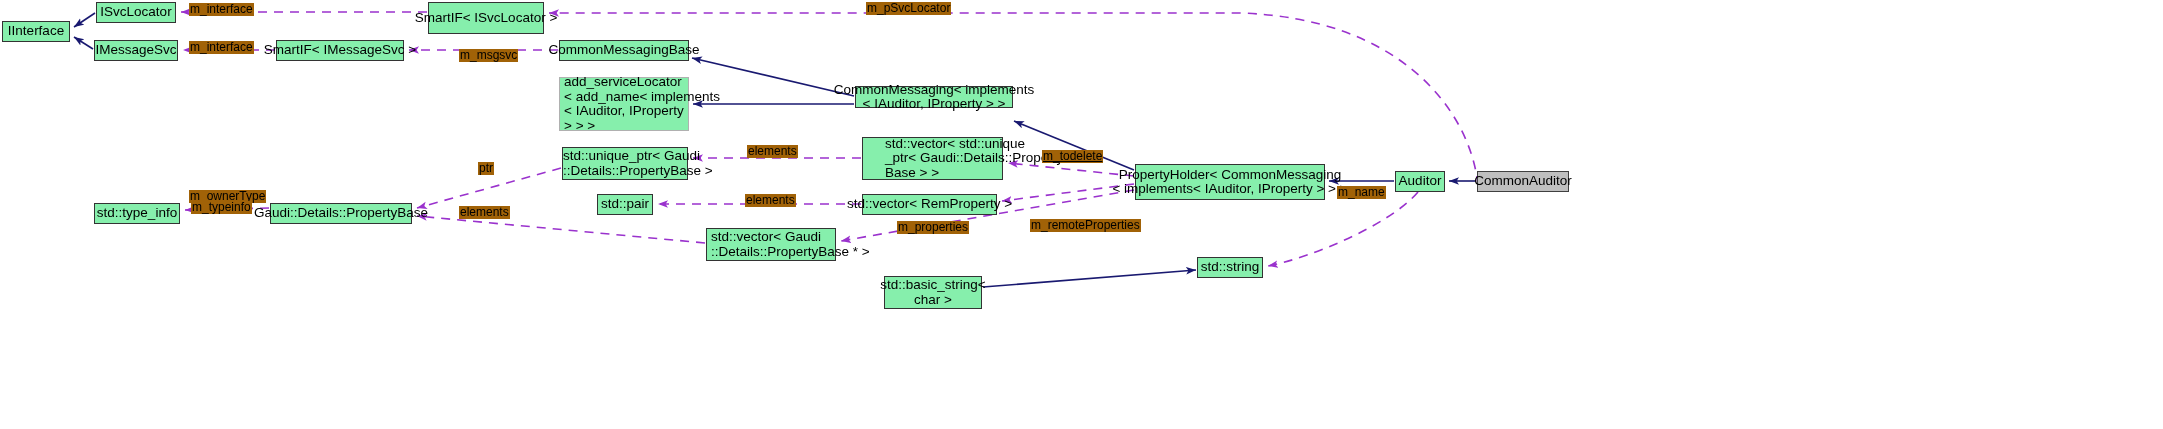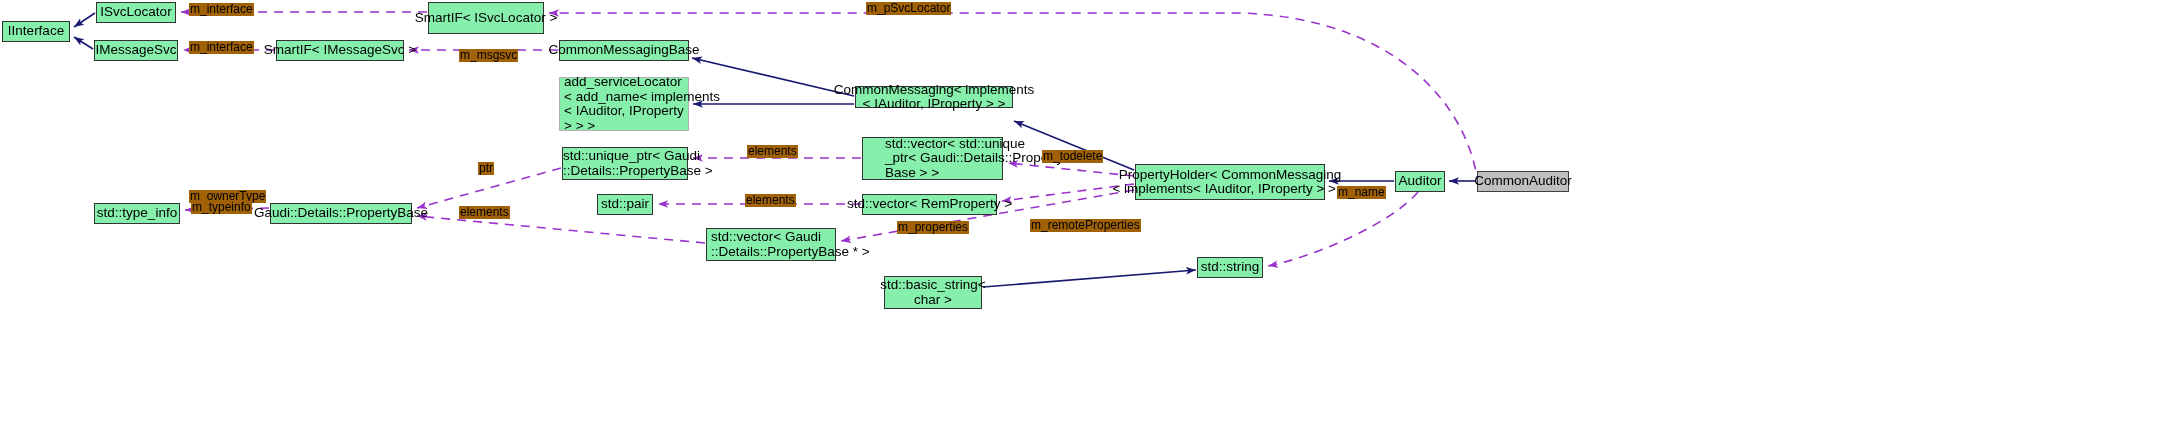--- a/index.html
+++ b/index.html
@@ -126,21 +126,21 @@
 char &gt;</div>
     </div>
 
   <div id="label-layer">
       <span class="edge-label" style="left: 189px; top: 3px;">m_interface</span>
       <span class="edge-label" style="left: 866px; top: 2px;">m_pSvcLocator</span>
       <span class="edge-label" style="left: 189px; top: 41px;">m_interface</span>
       <span class="edge-label" style="left: 459px; top: 49px;">m_msgsvc</span>
       <span class="edge-label" style="left: 747px; top: 145px;">elements</span>
       <span class="edge-label" style="left: 478px; top: 162px;">ptr</span>
-      <span class="edge-label" style="left: 1042px; top: 150px;">m_todelete</span>
+      <span class="edge-label" style="left: 1042px; top: 150px; text-decoration: underline;">m_todelete</span>
       <span class="edge-label" style="left: 189px; top: 190px;">m_ownerType</span>
       <span class="edge-label" style="left: 191px; top: 201px;">m_typeinfo</span>
       <span class="edge-label" style="left: 1030px; top: 176px; margin-top: 43px;">m_remoteProperties</span>
       <span class="edge-label" style="left: 745px; top: 194px;">elements</span>
       <span class="edge-label" style="left: 459px; top: 206px;">elements</span>
       <span class="edge-label" style="left: 1337px; top: 186px;">m_name</span>
       <span class="edge-label" style="left: 897px; top: 221px;">m_properties</span>
     </div>
 
 </div>

